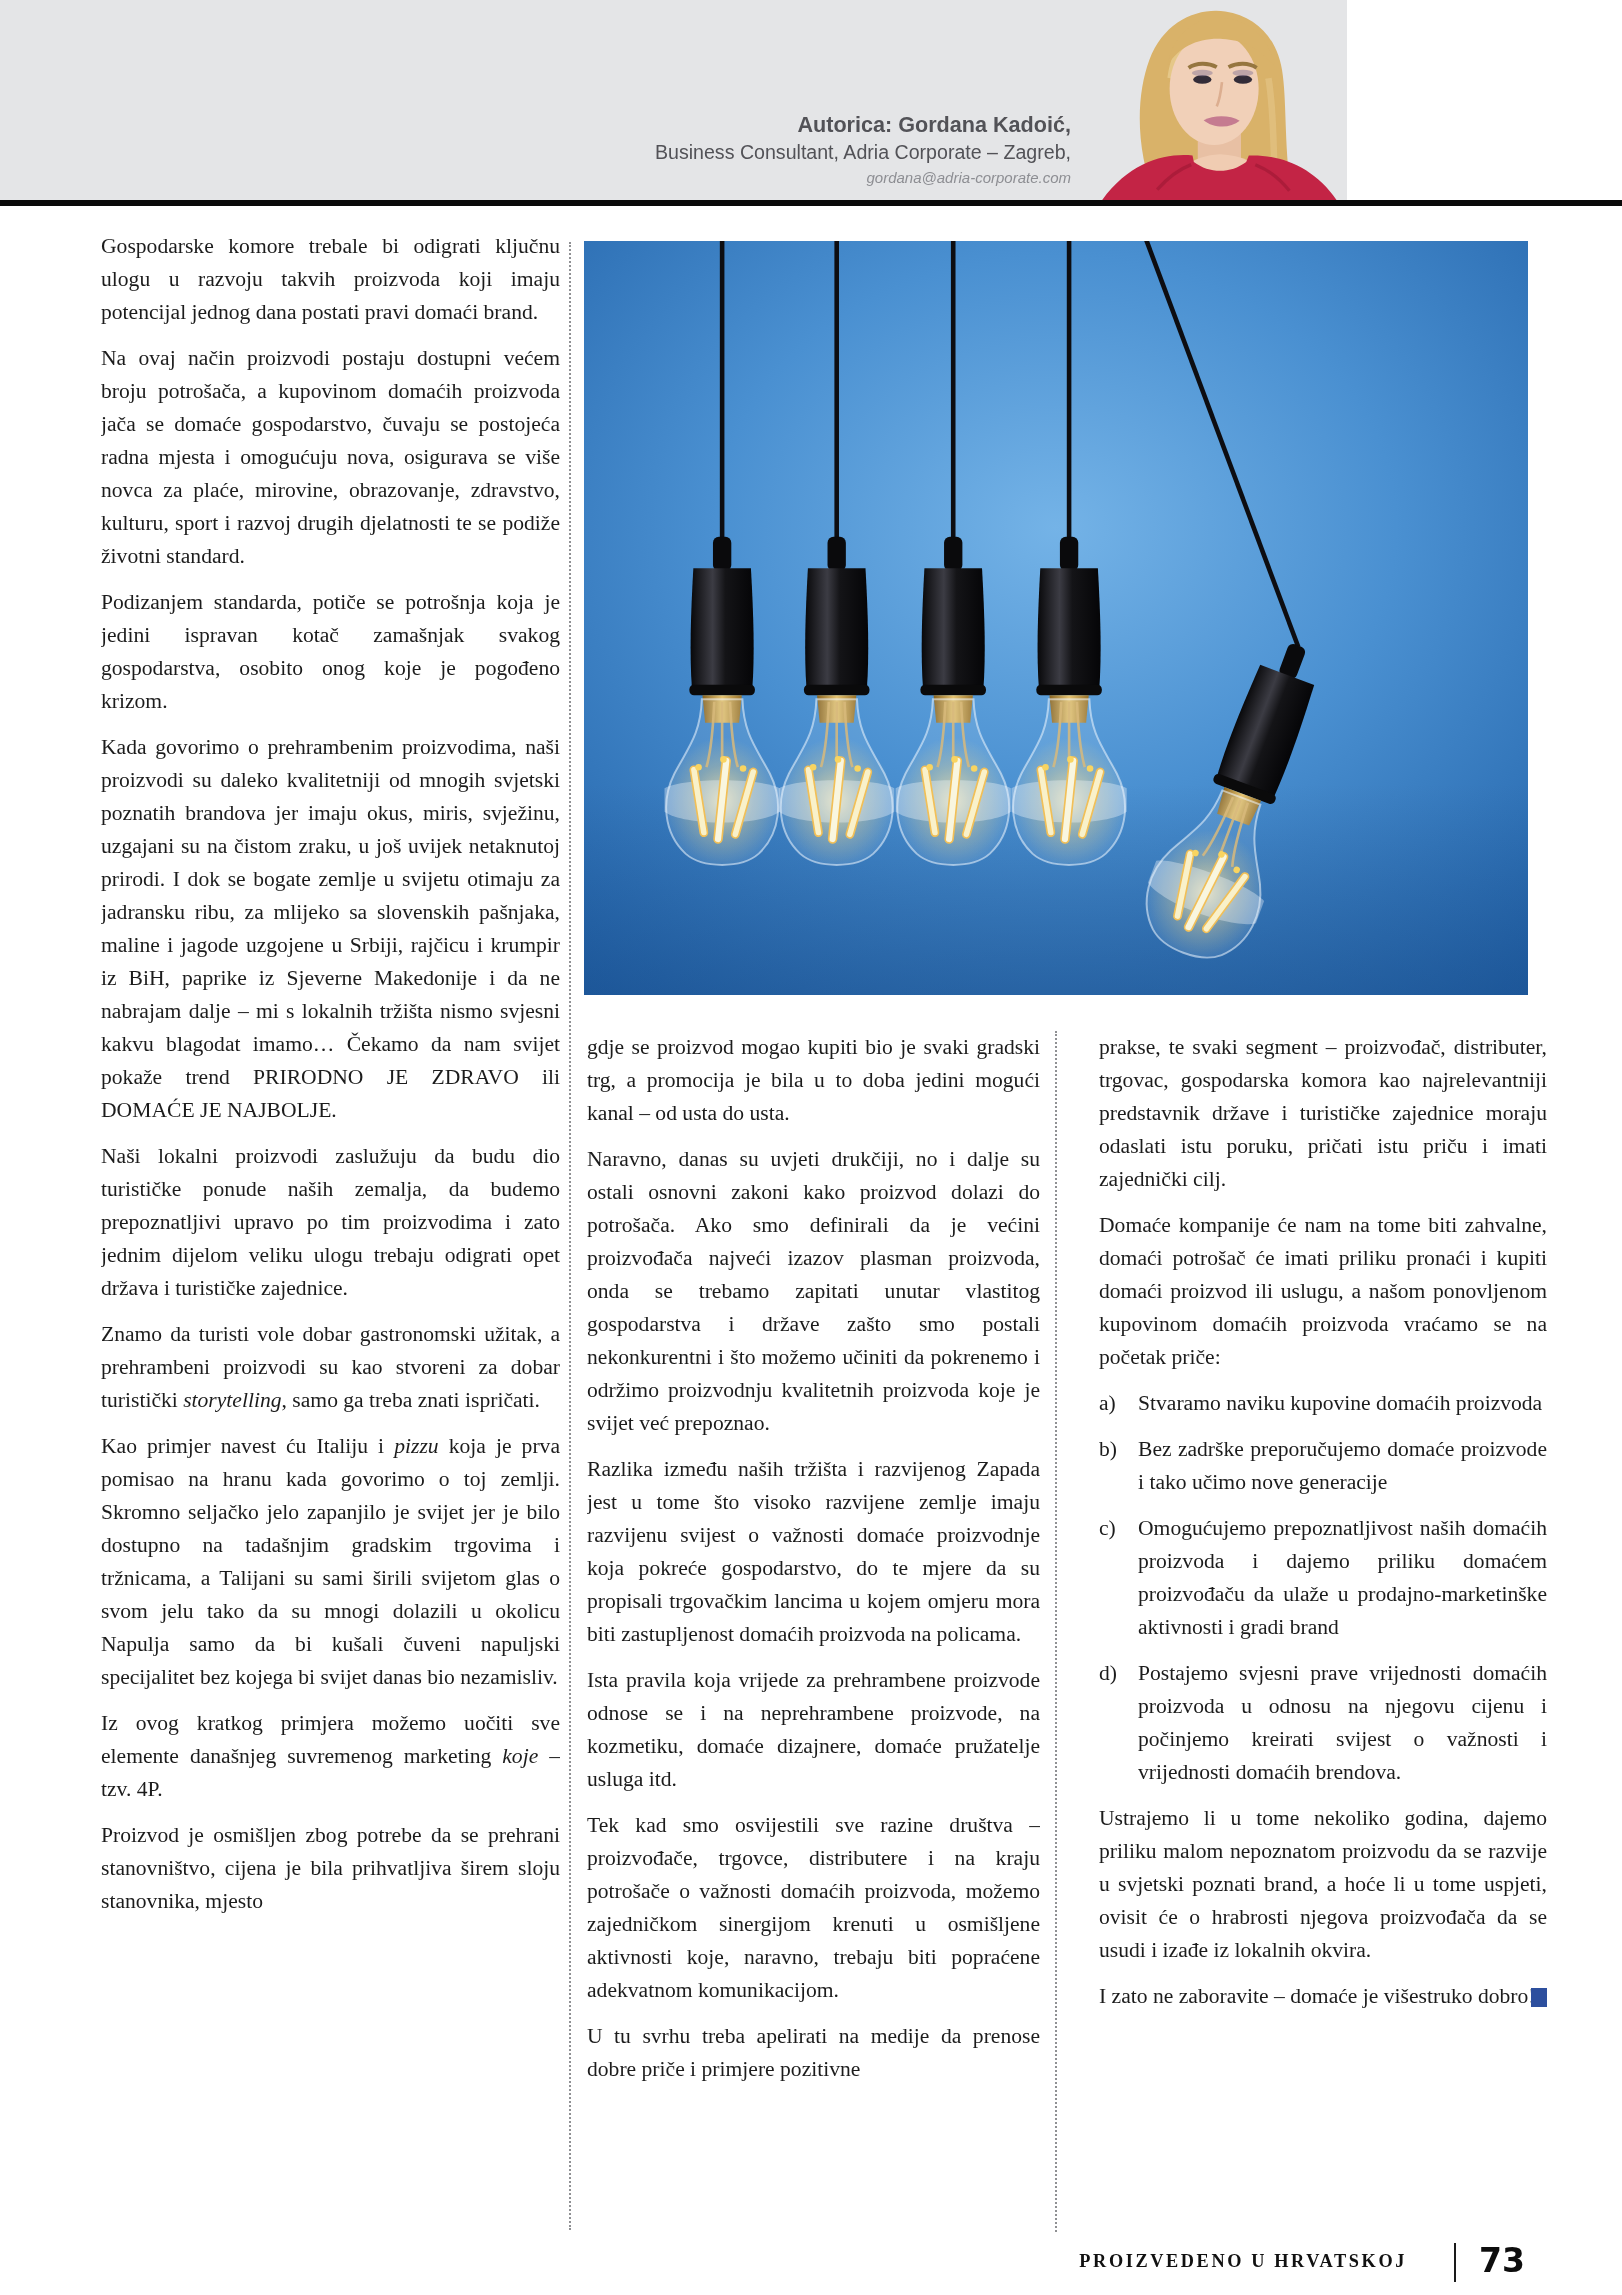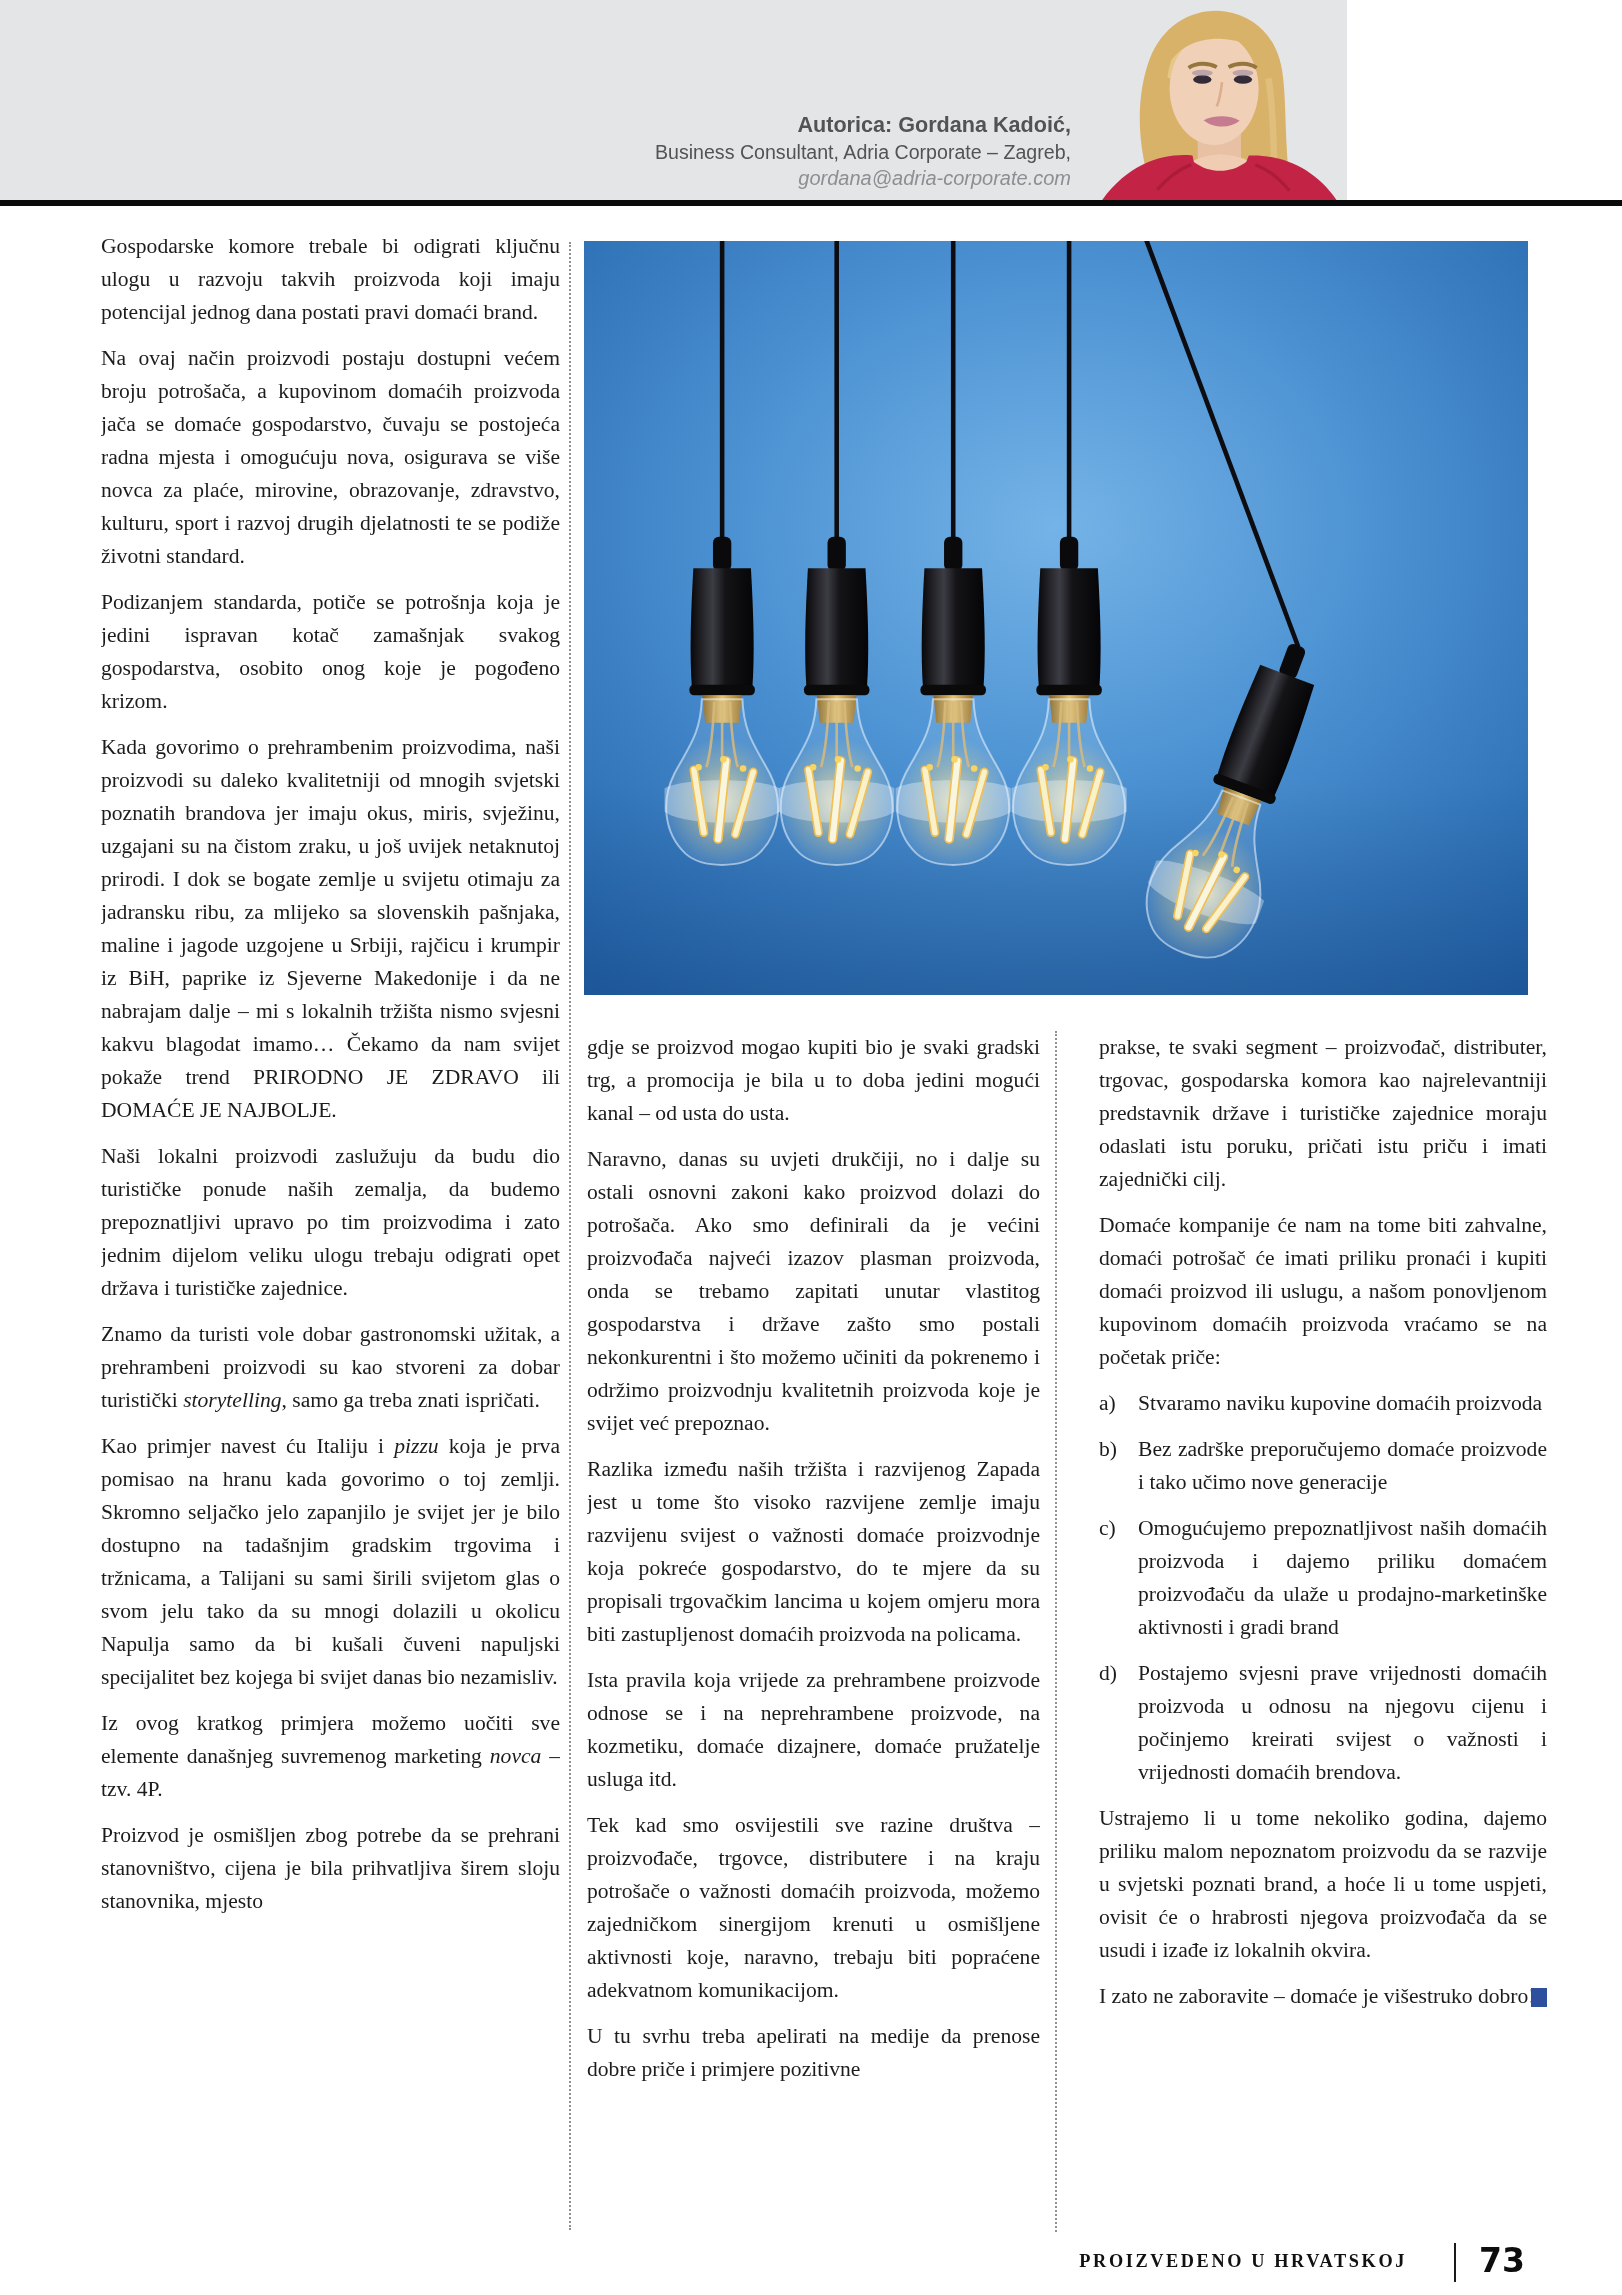--- a/index.html
+++ b/index.html
@@ -5,21 +5,21 @@
   html,body{margin:0;padding:0;background:#ffffff;}
   .page{position:relative;width:1623px;height:2295px;background:#ffffff;overflow:hidden;
         font-family:"Liberation Serif", serif;color:#1c1c1c;}
   
   .header{position:absolute;left:0;top:0;width:1347px;height:200px;background:#e4e5e7;}
   .header-bar{position:absolute;left:0;top:200px;width:1623px;height:5.9px;background:#0a0a0a;}
   .author-block{position:absolute;top:110px;right:276px;text-align:right;
                 font-family:"Liberation Sans", sans-serif;color:#525257;}
   .author-name{font-size:21.6px;font-weight:bold;line-height:29px;}
   .author-role{font-size:19.6px;line-height:26px;}
-  .author-email{font-size:20px;line-height:26px;font-style:italic;color:#8d8e93;}
+  .author-email{font-size:15px;line-height:26px;font-style:italic;color:#8d8e93;}
   .portrait{position:absolute;right:0;top:0;width:288px;height:200px;}
   
   .col{position:absolute;font-size:21.6px;line-height:33px;text-align:justify;overflow:hidden;}
   .col-1{left:101px;top:230px;width:459px;height:2004px;}
   .col-2{left:587px;top:1031px;width:453px;height:1208px;}
   .col-3{left:1078px;top:1031px;width:448px;height:1208px;margin-left:21px;}
   .para{margin:0 0 13px 0;}
   .para:first-child{margin-top:0;}
   .para em{font-style:italic;}
   .list-item{display:flex;margin:0 0 13px 0;}
@@ -140,21 +140,21 @@
   <div class="vsep vsep-2"></div>
 
   <div class="col col-1">
       <p class="para"><span>Gospodarske komore trebale bi odigrati ključnu ulogu u razvoju takvih proizvoda koji imaju potencijal jednog dana postati pravi domaći brand.</span></p>
       <p class="para"><span>Na ovaj način proizvodi postaju dostupni većem broju potrošača, a kupovinom domaćih proizvoda jača se domaće gospodarstvo, čuvaju se postojeća radna mjesta i omogućuju nova, osigurava se više novca za plaće, mirovine, obrazovanje, zdravstvo, kulturu, sport i razvoj drugih djelatnosti te se podiže životni standard.</span></p>
       <p class="para"><span>Podizanjem standarda, potiče se potrošnja koja je jedini ispravan kotač zamašnjak svakog gospodarstva, osobito onog koje je pogođeno krizom.</span></p>
       <p class="para"><span>Kada govorimo o prehrambenim proizvodima, naši proizvodi su daleko kvalitetniji od mnogih svjetski poznatih brandova jer imaju okus, miris, svježinu, uzgajani su na čistom zraku, u još uvijek netaknutoj prirodi. I dok se bogate zemlje u svijetu otimaju za jadransku ribu, za mlijeko sa slovenskih pašnjaka, maline i jagode uzgojene u Srbiji, rajčicu i krumpir iz BiH, paprike iz Sjeverne Makedonije i da ne nabrajam dalje – mi s lokalnih tržišta nismo svjesni kakvu blagodat imamo… Čekamo da nam svijet pokaže trend PRIRODNO JE ZDRAVO ili DOMAĆE JE NAJBOLJE.</span></p>
       <p class="para"><span>Naši lokalni proizvodi zaslužuju da budu dio turističke ponude naših zemalja, da budemo prepoznatljivi upravo po tim proizvodima i zato jednim dijelom veliku ulogu trebaju odigrati opet država i turističke zajednice.</span></p>
       <p class="para"><span>Znamo da turisti vole dobar gastronomski užitak, a prehrambeni proizvodi su kao stvoreni za dobar turistički </span><em>storytelling</em><span>, samo ga treba znati ispričati.</span></p>
       <p class="para"><span>Kao primjer navest ću Italiju i </span><em>pizzu</em><span> koja je prva pomisao na hranu kada govorimo o toj zemlji. Skromno seljačko jelo zapanjilo je svijet jer je bilo dostupno na tadašnjim gradskim trgovima i tržnicama, a Talijani su sami širili svijetom glas o svom jelu tako da su mnogi dolazili u okolicu Napulja samo da bi kušali čuveni napuljski specijalitet bez kojega bi svijet danas bio nezamisliv.</span></p>
-      <p class="para"><span>Iz ovog kratkog primjera možemo uočiti sve elemente današnjeg suvremenog marketing </span><em>novca</em><span> – tzv. 4P.</span></p>
+      <p class="para"><span>Iz ovog kratkog primjera možemo uočiti sve elemente današnjeg suvremenog marketing </span><em>koje</em><span> – tzv. 4P.</span></p>
       <p class="para"><span>Proizvod je osmišljen zbog potrebe da se prehrani stanovništvo, cijena je bila prihvatljiva širem sloju stanovnika, mjesto</span></p>
     </div>
   <div class="col col-2">
       <p class="para"><span>gdje se proizvod mogao kupiti bio je svaki gradski trg, a promocija je bila u to doba jedini mogući kanal – od usta do usta.</span></p>
       <p class="para"><span>Naravno, danas su uvjeti drukčiji, no i dalje su ostali osnovni zakoni kako proizvod dolazi do potrošača. Ako smo definirali da je većini proizvođača najveći izazov plasman proizvoda, onda se trebamo zapitati unutar vlastitog gospodarstva i države zašto smo postali nekonkurentni i što možemo učiniti da pokrenemo i održimo proizvodnju kvalitetnih proizvoda koje je svijet već prepoznao.</span></p>
       <p class="para"><span>Razlika između naših tržišta i razvijenog Zapada jest u tome što visoko razvijene zemlje imaju razvijenu svijest o važnosti domaće proizvodnje koja pokreće gospodarstvo, do te mjere da su propisali trgovačkim lancima u kojem omjeru mora biti zastupljenost domaćih proizvoda na policama.</span></p>
       <p class="para"><span>Ista pravila koja vrijede za prehrambene proizvode odnose se i na neprehrambene proizvode, na kozmetiku, domaće dizajnere, domaće pružatelje usluga itd.</span></p>
       <p class="para"><span>Tek kad smo osvijestili sve razine društva – proizvođače, trgovce, distributere i na kraju potrošače o važnosti domaćih proizvoda, možemo zajedničkom sinergijom krenuti u osmišljene aktivnosti koje, naravno, trebaju biti popraćene adekvatnom komunikacijom.</span></p>
       <p class="para"><span>U tu svrhu treba apelirati na medije da prenose dobre priče i primjere pozitivne</span></p>
     </div>

